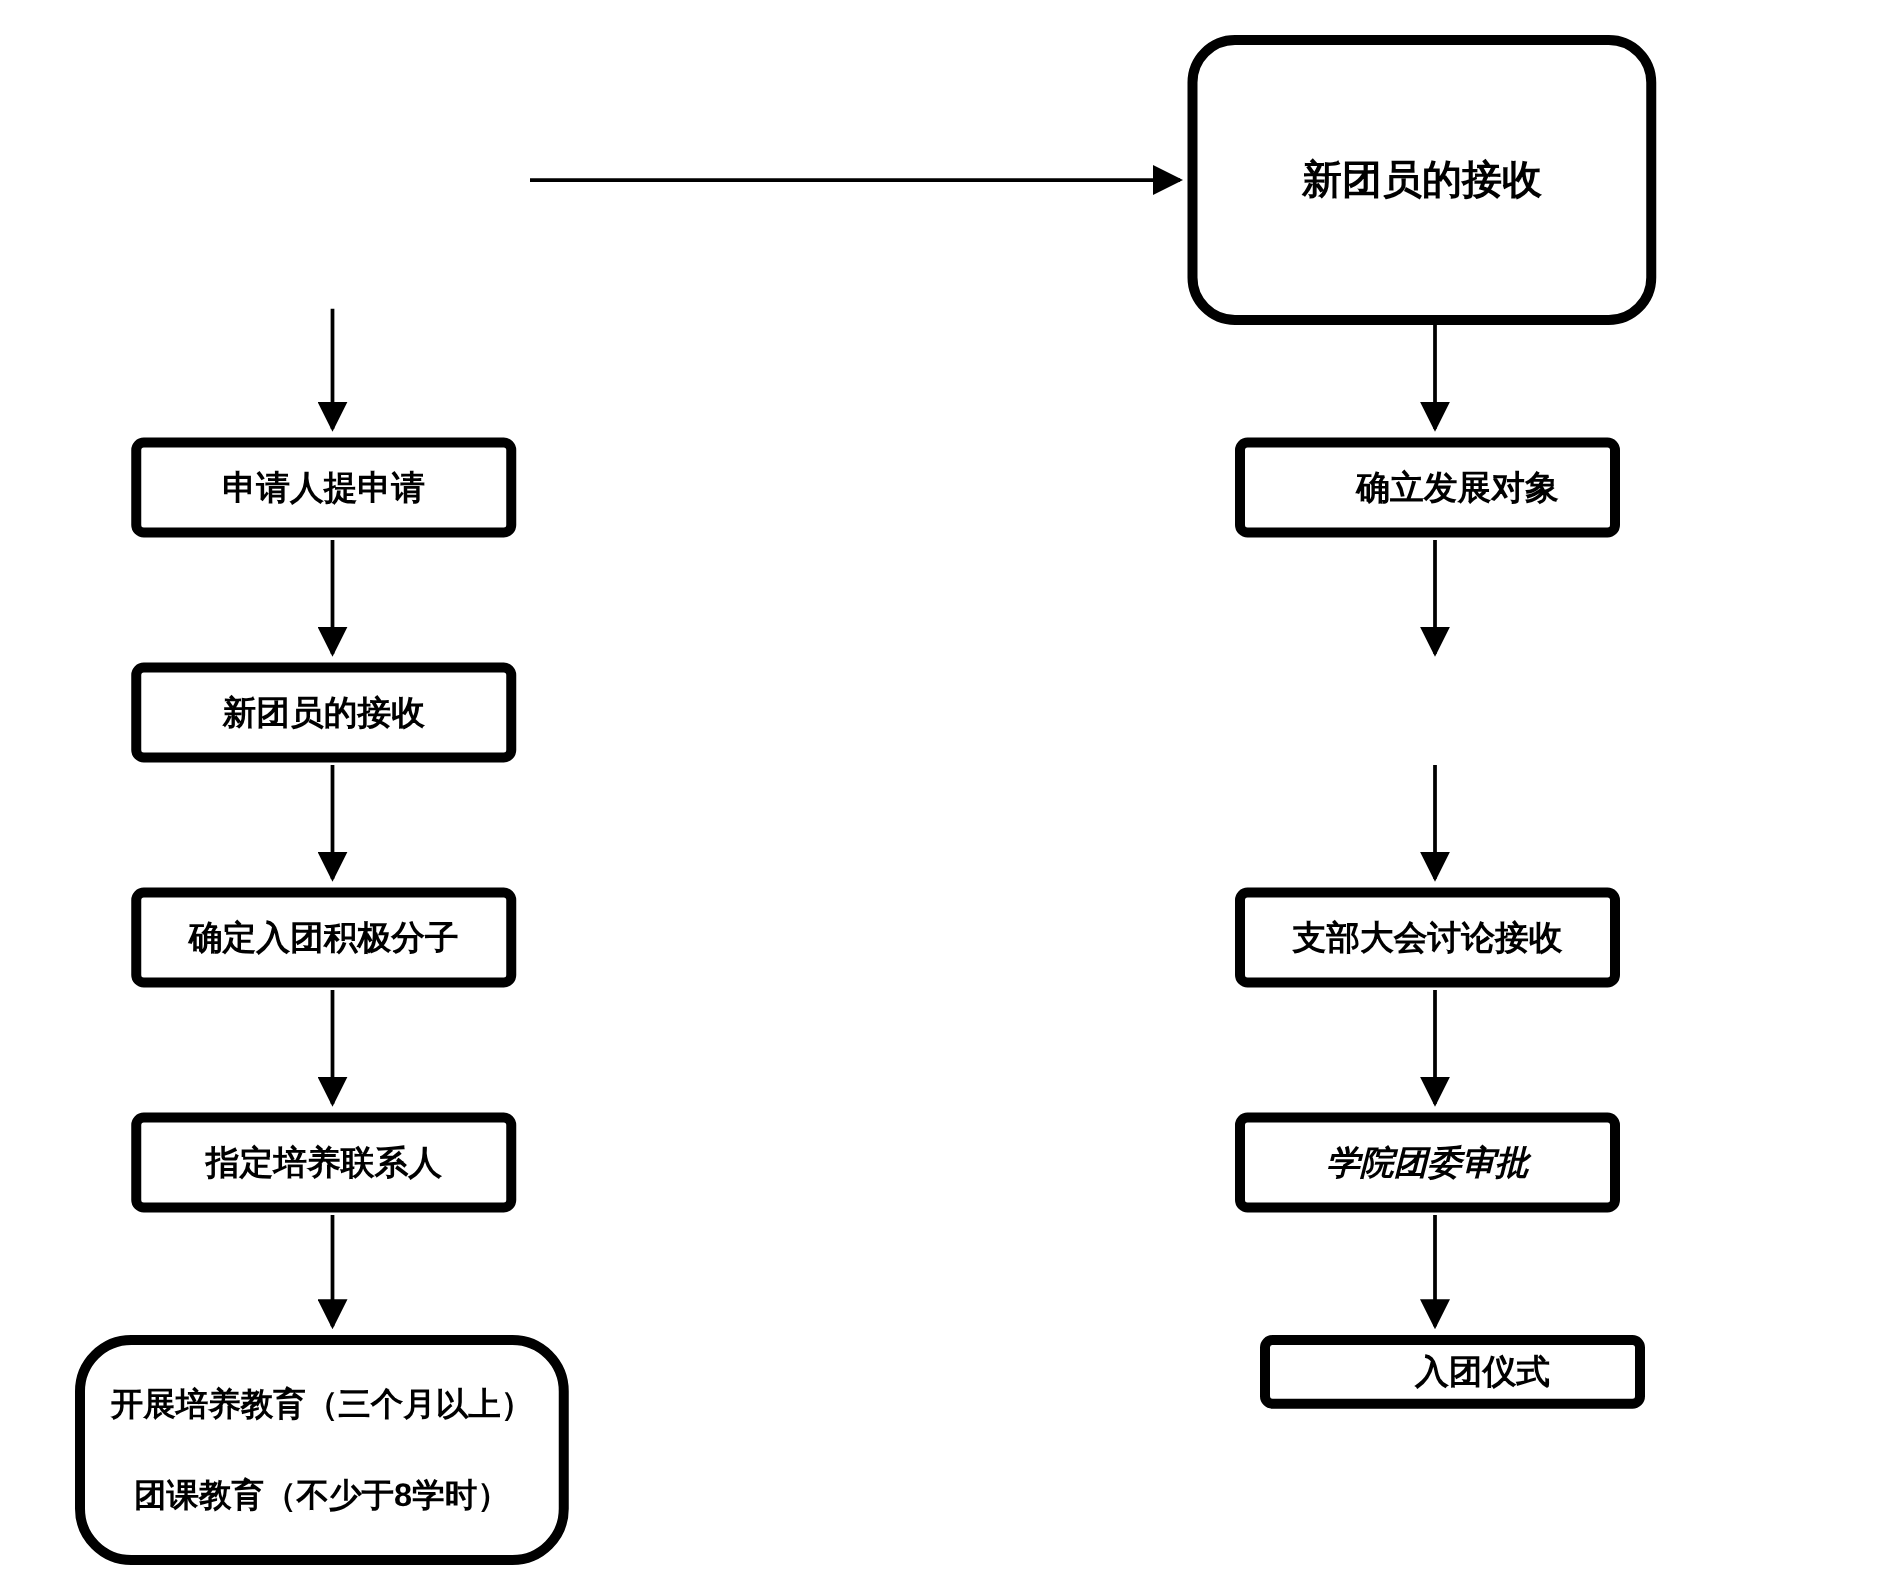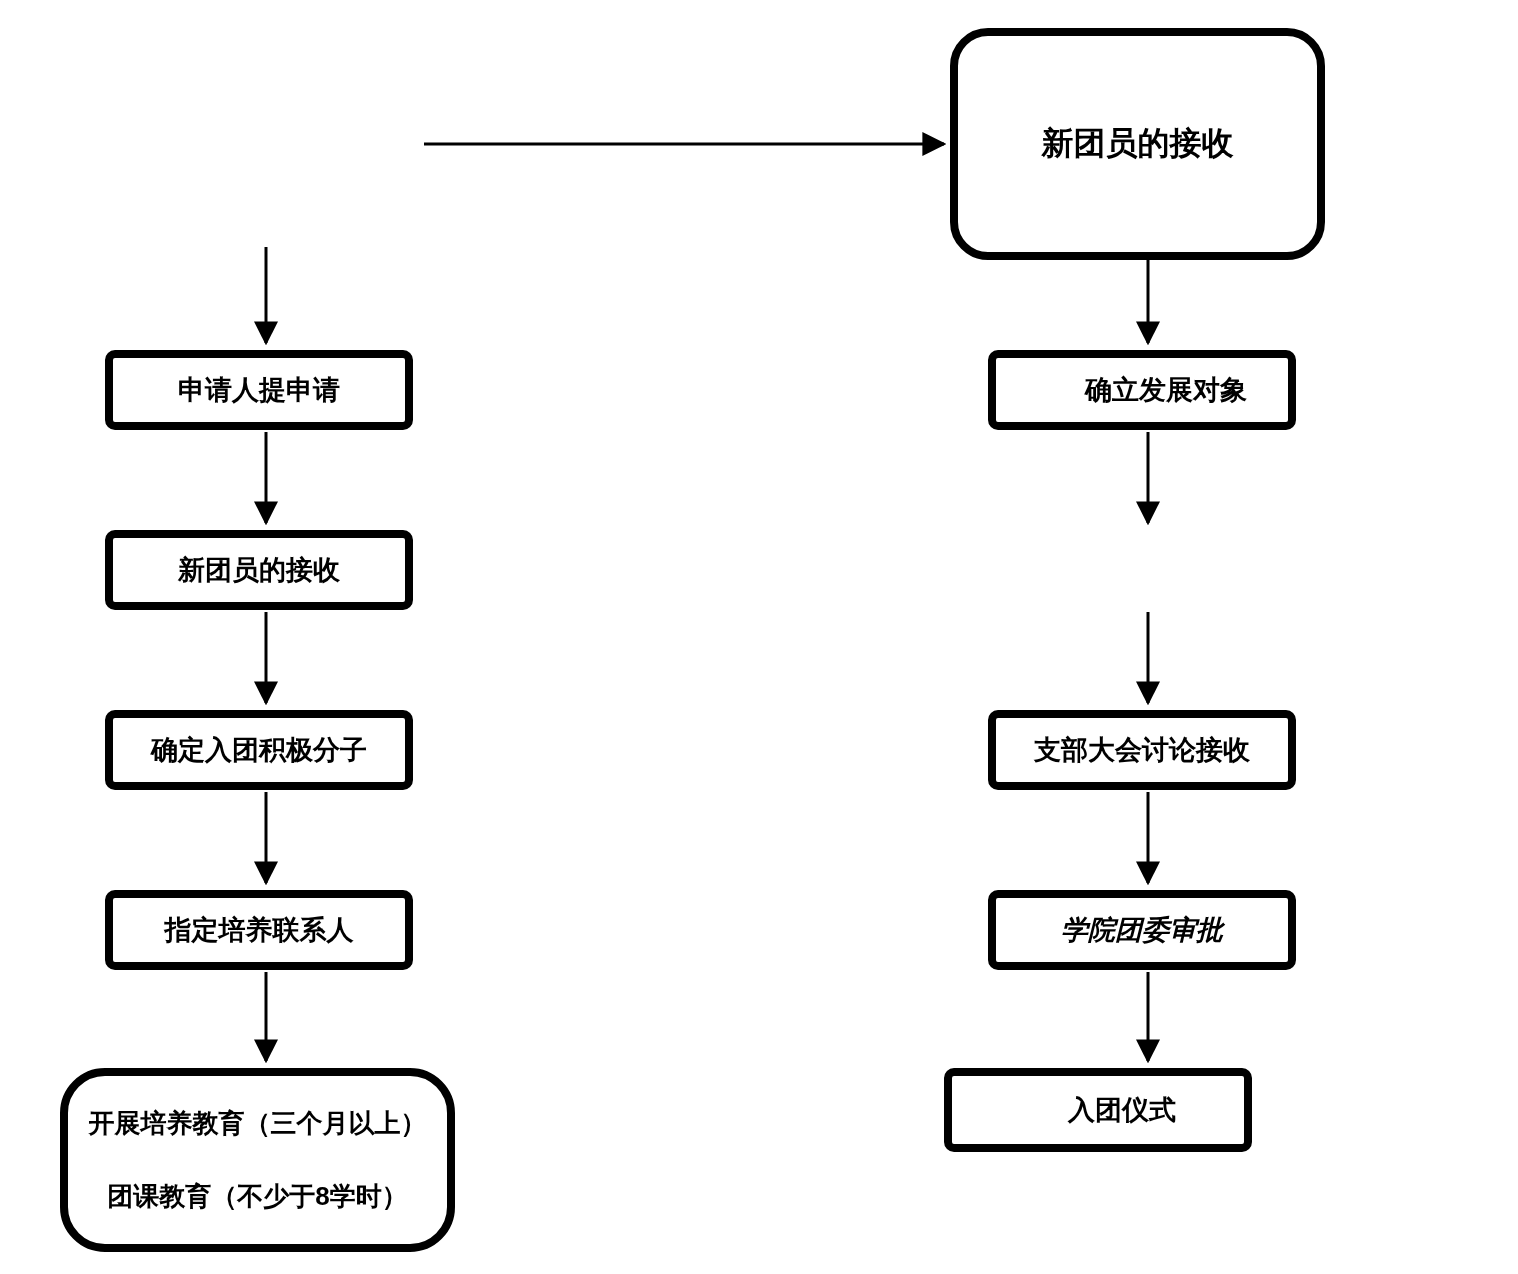--- a/index.html
+++ b/index.html
@@ -58,21 +58,21 @@
   .lc-step2  { left: 105px; top: 530px; width: 308px; height: 80px; }
   .lc-step3  { left: 105px; top: 710px; width: 308px; height: 80px; }
   .lc-step4  { left: 105px; top: 890px; width: 308px; height: 80px; }
   .lc-final  { left: 60px;  top: 1068px; width: 395px; height: 184px; }
   
   .rc-header { left: 950px; top: 28px;  width: 375px; height: 232px; }
   .rc-step1  { left: 988px; top: 350px; width: 308px; height: 80px; padding-left: 48px; }
   .rc-step2  { left: 988px; top: 530px; width: 308px; height: 80px; }
   .rc-step3  { left: 988px; top: 710px; width: 308px; height: 80px; }
   .rc-step4  { left: 988px; top: 890px; width: 308px; height: 80px; font-style: italic; }
-  .rc-step5  { left: 944px; top: 1068px; width: 308px; height: 84px; padding-left: 48px; }
+  .rc-step5  { left: 1008px; top: 1068px; width: 308px; height: 59px; padding-left: 48px; }
   .wrap-narrow { display: inline-block; max-width: 252px; }
 </style>
 </head>
 <body>
 
 <div class="canvas">
 
   <svg class="connectors" width="1518" height="1274" viewBox="0 0 1518 1274" xmlns="http://www.w3.org/2000/svg">
     <defs>
       <marker id="arrowhead" viewBox="0 0 10 10" refX="9" refY="5" markerWidth="8" markerHeight="8" orient="auto-start-reverse">

